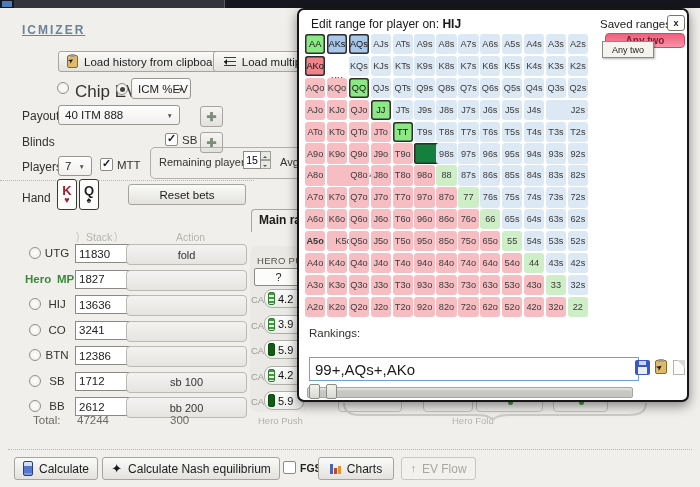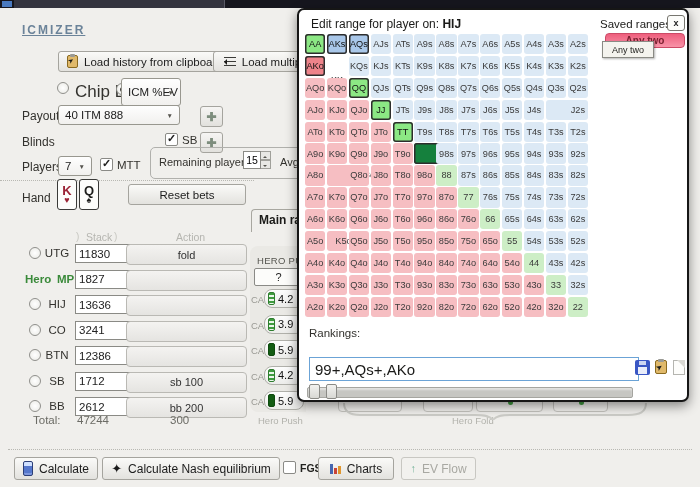--- a/index.html
+++ b/index.html
@@ -141,21 +141,21 @@
     <span>Load history from clipboard</span>
   </div>
   <div class="btn" style="left:213px;top:51px;height:21px;width:108px;font-size:11.5px;">
     <span class="lines-icon"></span>
     <span>Load multiple</span>
   </div>
 
   <div class="radio" style="left:57px;top:82px;"></div>
   <span class="lbl" style="left:75px;top:82px;font-size:17px;">Chip EV</span>
   <div class="radio on" style="left:116px;top:83px;"></div>
-  <div class="sel-box" style="left:121px;top:78px;width:60px;height:28px;">
+  <div class="sel-box" style="left:131px;top:78px;width:60px;height:21px;">
     <span>ICM %EV</span>
   </div>
 
   <span class="lbl" style="left:22px;top:109px;">Payout</span>
   <div class="sel-box" style="left:58px;top:105px;width:122px;height:20px;">
     <span>40 ITM 888</span>
   </div>
   <div class="plus-btn" style="left:200px;top:106px;">✚</div>
 
   <span class="lbl" style="left:22px;top:135px;">Blinds</span>
@@ -431,21 +431,21 @@
         <div class="cell" style="background: rgb(246, 190, 194);">J6o</div>
         <div class="cell" style="background: rgb(246, 190, 194);">T6o</div>
         <div class="cell" style="background: rgb(246, 190, 194);">96o</div>
         <div class="cell" style="background: rgb(246, 190, 194);">86o</div>
         <div class="cell" style="background: rgb(246, 190, 194);">76o</div>
         <div class="cell" style="background: rgb(205, 238, 198);">66</div>
         <div class="cell" style="background: rgb(220, 233, 245);">65s</div>
         <div class="cell" style="background: rgb(220, 233, 245);">64s</div>
         <div class="cell" style="background: rgb(220, 233, 245);">63s</div>
         <div class="cell" style="background: rgb(220, 233, 245);">62s</div>
-        <div class="cell" style="background: rgb(246, 190, 194);">A5o</div>
+        <div class="cell" style="background: rgb(246, 190, 194); font-weight: bold;">A5o</div>
         <div class="cell" style="background: rgb(246, 190, 194); padding-left: 13px;">K5o</div>
         <div class="cell" style="background: rgb(246, 190, 194);">Q5o</div>
         <div class="cell" style="background: rgb(246, 190, 194);">J5o</div>
         <div class="cell" style="background: rgb(246, 190, 194);">T5o</div>
         <div class="cell" style="background: rgb(246, 190, 194);">95o</div>
         <div class="cell" style="background: rgb(246, 190, 194);">85o</div>
         <div class="cell" style="background: rgb(246, 190, 194);">75o</div>
         <div class="cell" style="background: rgb(246, 190, 194);">65o</div>
         <div class="cell" style="background: rgb(205, 238, 198);">55</div>
         <div class="cell" style="background: rgb(220, 233, 245);">54s</div>

